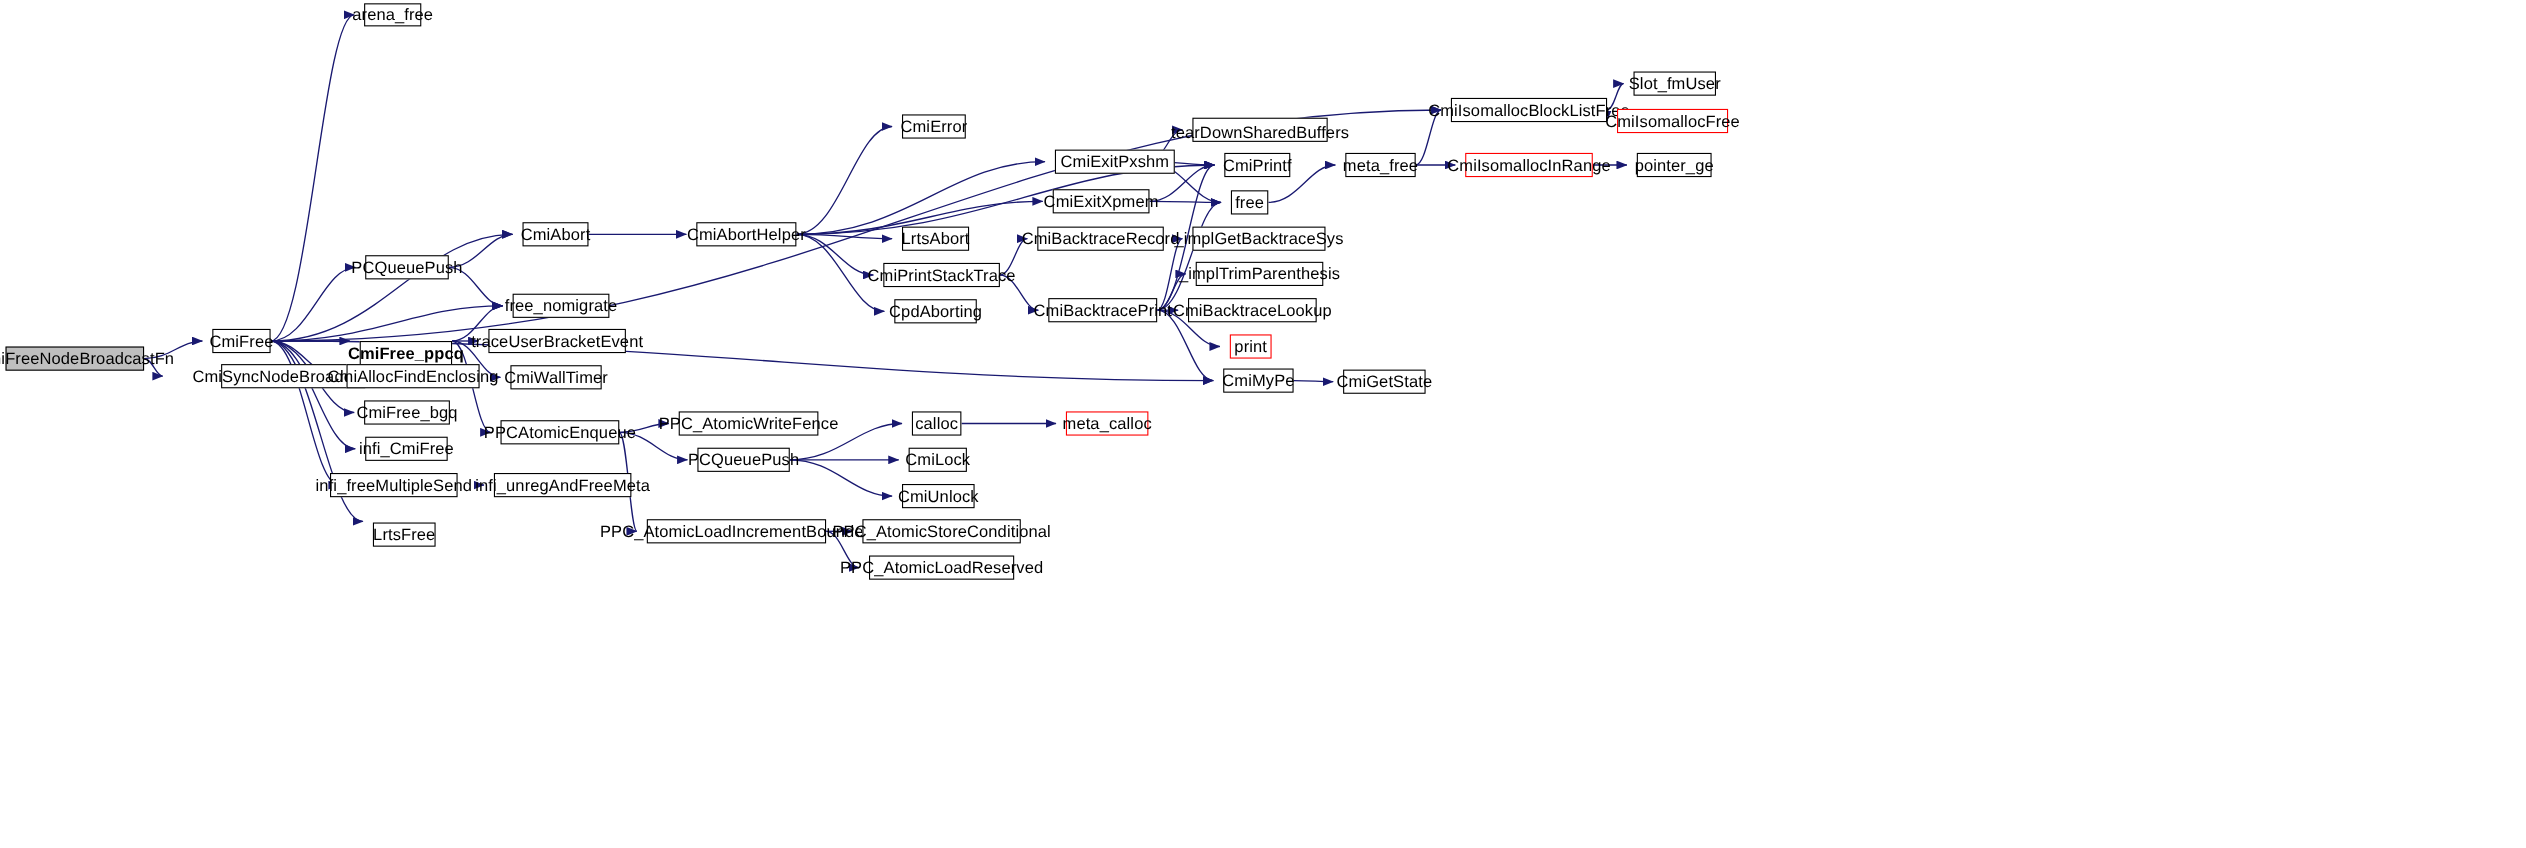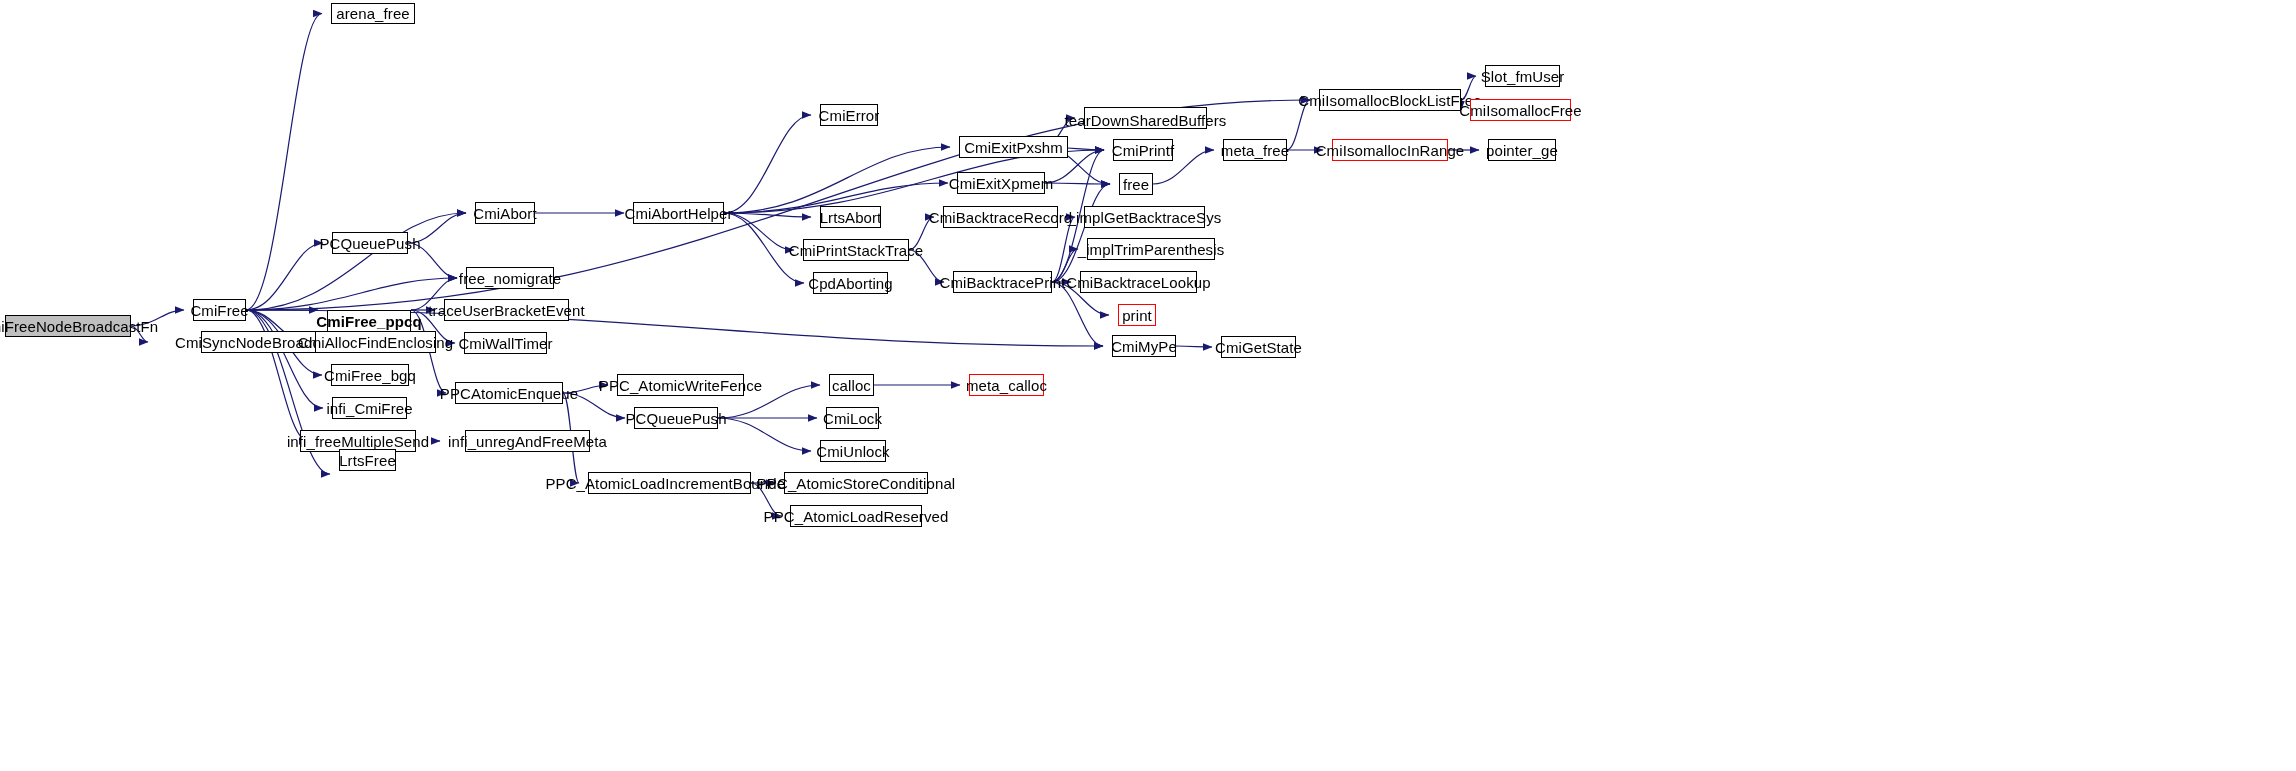--- a/index.html
+++ b/index.html
@@ -116,21 +116,21 @@
         <path d="M1461,100 C1467.75,100 1470.3,76 1476,76" marker-end="url(#ah)"></path>
         <path d="M1461,100 C1461,100 1461,110 1461,110" marker-end="url(#ah)"></path>
         <path d="M1448,150 C1461.95,150 1467.22,150 1479,150" marker-end="url(#ah)"></path>
         <path d="M1176,346 C1192.2,346 1198.32,347 1212,347" marker-end="url(#ah)"></path>
       </g>
   </svg>
   <div id="node-layer">
       <div class="node root" style="left: 5px; top: 315px; width: 126px; height: 22px;">
         <span>CmiFreeNodeBroadcastFn</span>
       </div>
-      <div class="node" style="left: 331px; top: 3px; width: 84px; height: 21px;">
+      <div class="node" style="left: 331px; top: 3px; width: 52px; height: 21px;">
         <span>arena_free</span>
       </div>
       <div class="node" style="left: 193px; top: 299px; width: 53px; height: 22px;">
         <span>CmiFree</span>
       </div>
       <div class="node" style="left: 157px; top: 331px; width: 131px; height: 22px; margin-left: 44px;">
         <span>CmiSyncNodeBroadcastFn</span>
       </div>
       <div class="node" style="left: 475px; top: 202px; width: 60px; height: 22px;">
         <span>CmiAbort</span>
@@ -155,24 +155,24 @@
       </div>
       <div class="node" style="left: 331px; top: 364px; width: 78px; height: 22px;">
         <span>CmiFree_bgq</span>
       </div>
       <div class="node" style="left: 332px; top: 397px; width: 75px; height: 22px;">
         <span>infi_CmiFree</span>
       </div>
       <div class="node" style="left: 300px; top: 430px; width: 116px; height: 22px;">
         <span>infi_freeMultipleSend</span>
       </div>
-      <div class="node" style="left: 465px; top: 430px; width: 125px; height: 22px;">
+      <div class="node" style="left: 449px; top: 430px; width: 125px; height: 22px;">
         <span>infi_unregAndFreeMeta</span>
       </div>
-      <div class="node" style="left: 339px; top: 449px; width: 57px; height: 22px;">
+      <div class="node" style="left: 339px; top: 475px; width: 57px; height: 22px;">
         <span>LrtsFree</span>
       </div>
       <div class="node" style="left: 455px; top: 382px; width: 108px; height: 22px;">
         <span>PPCAtomicEnqueue</span>
       </div>
       <div class="node" style="left: 633px; top: 202px; width: 91px; height: 22px;">
         <span>CmiAbortHelper</span>
       </div>
       <div class="node" style="left: 820px; top: 104px; width: 58px; height: 22px;">
         <span>CmiError</span>
@@ -206,21 +206,21 @@
       </div>
       <div class="node" style="left: 1113px; top: 139px; width: 60px; height: 22px;">
         <span>CmiPrintf</span>
       </div>
       <div class="node" style="left: 1119px; top: 173px; width: 34px; height: 22px;">
         <span>free</span>
       </div>
       <div class="node" style="left: 1084px; top: 206px; width: 121px; height: 22px;">
         <span>_implGetBacktraceSys</span>
       </div>
-      <div class="node" style="left: 1087px; top: 238px; width: 128px; height: 22px; text-align: center;">
+      <div class="node" style="left: 1087px; top: 238px; width: 116px; height: 22px; text-align: center;">
         <span>_implTrimParenthesis</span>
       </div>
       <div class="node" style="left: 1080px; top: 271px; width: 117px; height: 22px;">
         <span>CmiBacktraceLookup</span>
       </div>
       <div class="node red" style="left: 1118px; top: 304px; width: 38px; height: 22px;">
         <span>print</span>
       </div>
       <div class="node" style="left: 1221px; top: 336px; width: 75px; height: 22px;">
         <span>CmiGetState</span>

